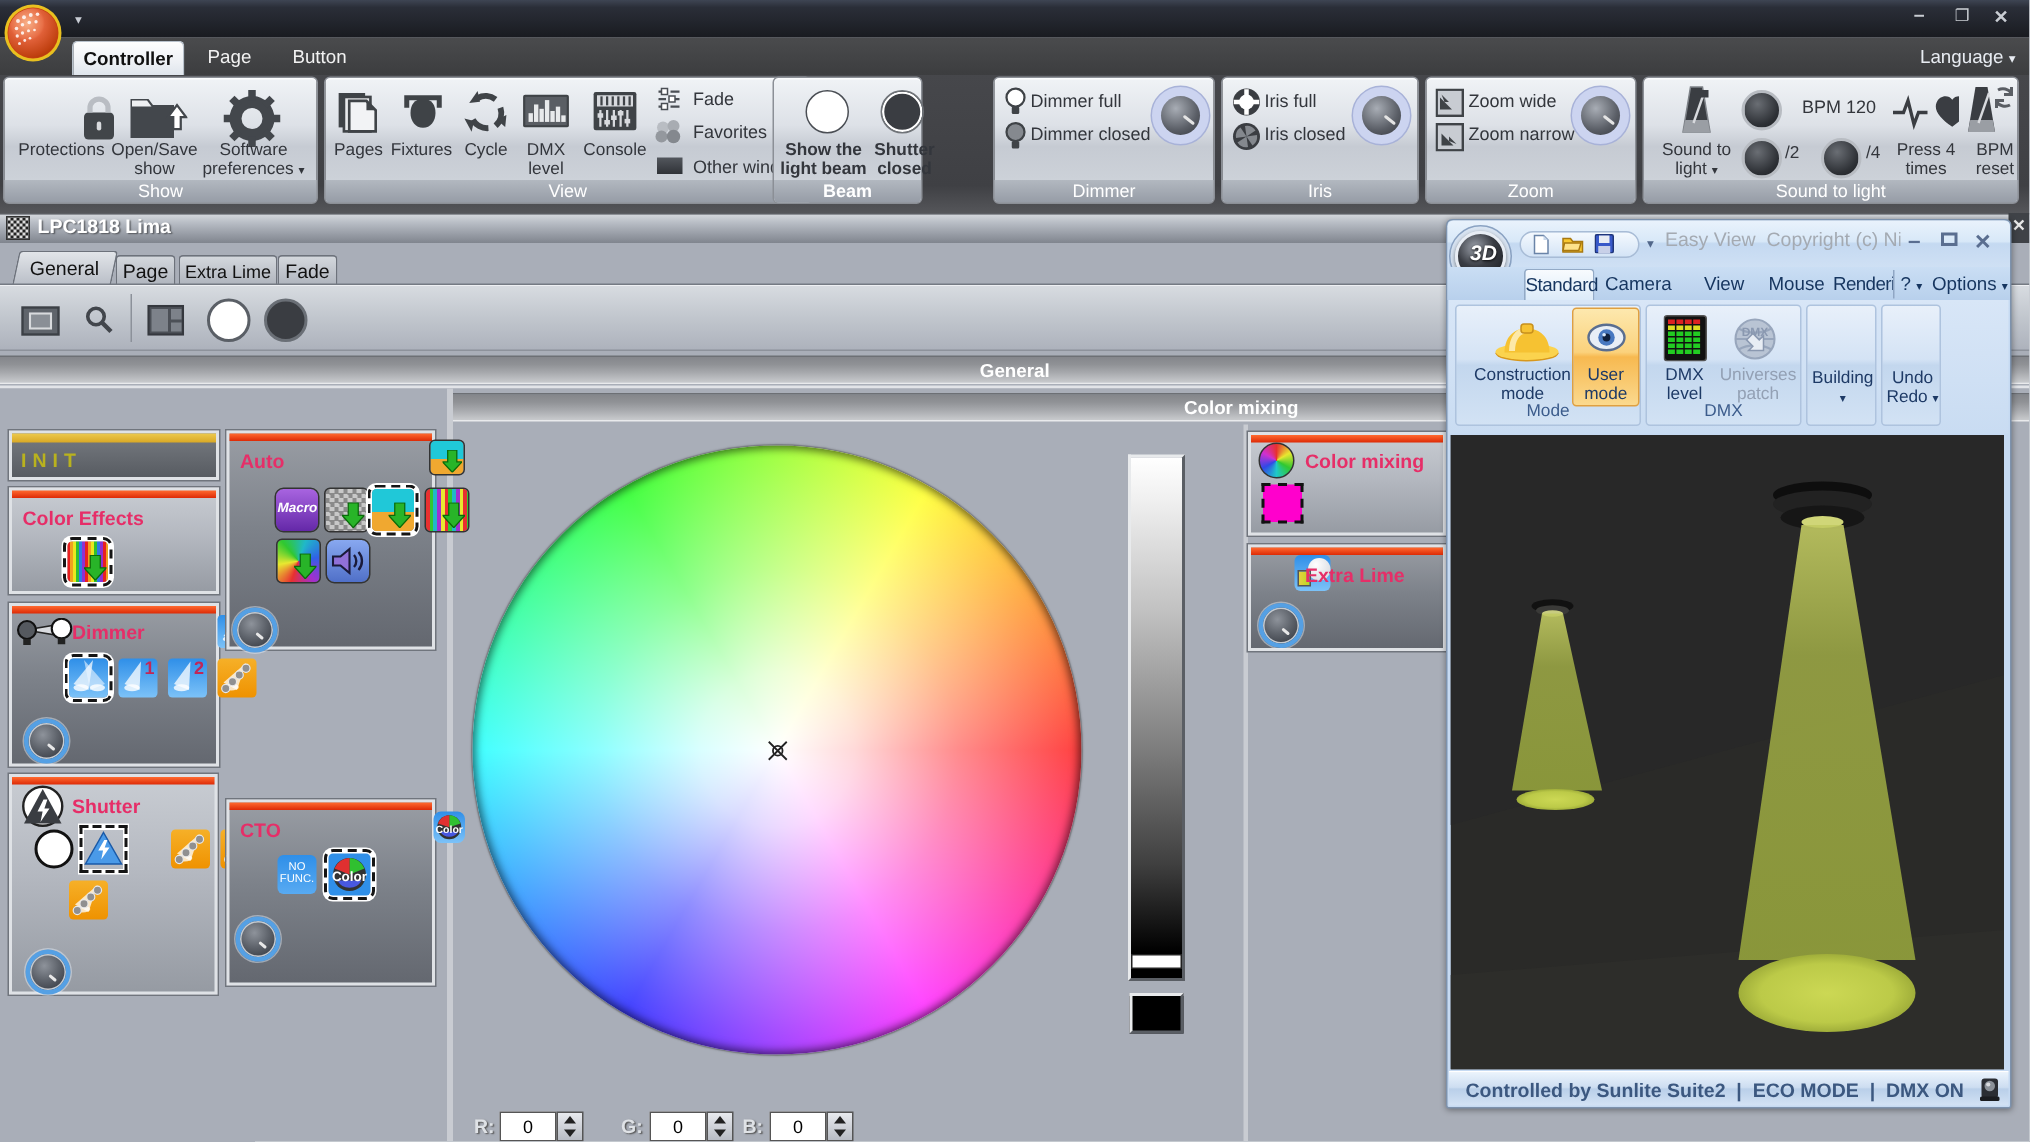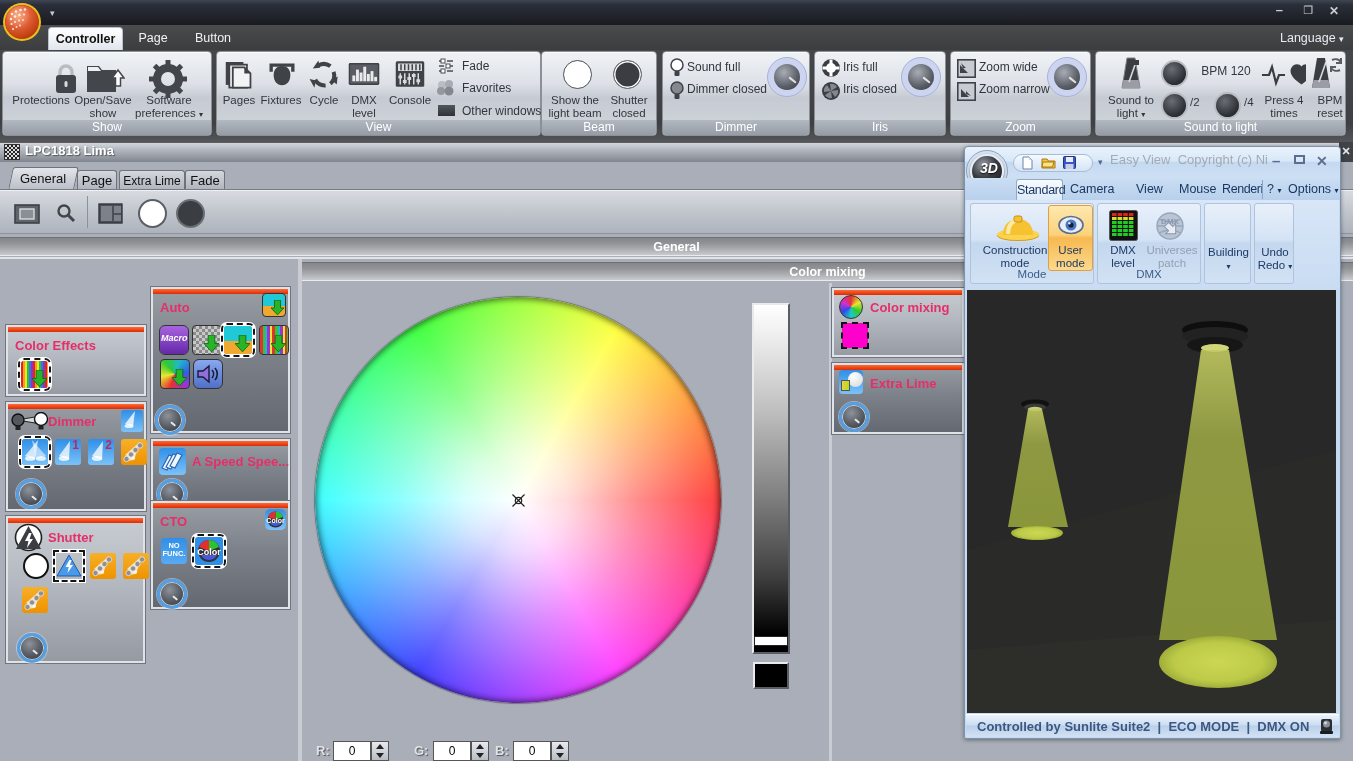--- a/index.html
+++ b/index.html
@@ -19,21 +19,21 @@
 .box .bar{position:absolute;left:2px;right:2px;top:2px;height:5px;background:linear-gradient(180deg,#ff6a30,#dd2a06);}
 .box .ybar{position:absolute;left:2px;right:2px;top:2px;height:6px;background:linear-gradient(180deg,#ecc94e,#d9a825);}
 .light{background:linear-gradient(180deg,#c9cdd3 0%,#b4b8c0 45%,#959aa2 100%);}
 .dark{background:linear-gradient(180deg,#9a9ea5 0%,#7d828a 45%,#63676f 100%);}
 .ttl{position:absolute;color:#e62e68;font-weight:bold;font-size:13px;}
 .knob{position:absolute;width:30px;height:30px;border-radius:50%;border:3px solid #55a0e4;
 background:radial-gradient(circle at 40% 33%,#8e939b,#5e636b 45%,#3e424a 80%,#30343a);
 box-shadow:inset 0 0 0 1px #c6cbd1, 0 0 0 1px rgba(230,240,250,.45);}
 .knob:after{content:"";position:absolute;left:11.5px;top:14.5px;width:6px;height:2.4px;background:#e8e8e8;transform:rotate(40deg);border-radius:1px;}
 
-.ic{position:absolute;width:27px;height:27px;border-radius:3px;}
+.ic{position:absolute;width:27px;height:27px;border-radius:3px;margin-left:24px;}
 .sel{outline:2px dashed #151515;outline-offset:1px;box-shadow:0 0 0 4px #fff;}
 
 .rknob{position:absolute;width:40px;height:40px;border-radius:50%;background:#ccd4f0;border:1px solid #a8b2d8;}
 .rknob:before{content:"";position:absolute;left:6px;top:6px;width:26px;height:26px;border-radius:50%;
 background:radial-gradient(circle at 38% 32%,#a8adb5,#5a5e66 60%,#35383e);}
 .rknob:after{content:"";position:absolute;left:20px;top:21px;width:9px;height:2.2px;background:#e4e4e4;transform:rotate(38deg);border-radius:1px;}
 .led{position:absolute;width:27px;height:27px;border-radius:50%;border:2px solid #b8bcc2;
 background:radial-gradient(circle at 38% 32%,#6a6e74,#2e3136 65%,#1c1e22);}
 
 .evtab{position:absolute;color:#16355f;font-size:12.5px;}
@@ -206,38 +206,38 @@
         <circle cx="13" cy="5" r="4" fill="#a8acb2"></circle>
   <circle cx="5" cy="12" r="4" fill="#94989e"></circle>
         <circle cx="13" cy="12" r="4.5" fill="#84888e"></circle>
  </svg>
  <div class="rlab" style="left:245px;top:30px;width:70px;text-align:left;font-size:12px;">Favorites</div>
  <div class="abs" style="left:221px;top:53px;width:17px;height:11px;background:linear-gradient(180deg,#53575d,#2f3237);"></div>
  <div class="rlab" style="left:245px;top:53px;width:100px;text-align:left;font-size:12px;">Other windows</div>
  <div class="cap">View</div>
 </div>
 
-<div class="grp" style="left:541px;width:116px;">
+<div class="grp" style="left:515px;width:100px;font-weight:bold;">
  <div class="abs" style="left:21px;top:8px;width:29px;height:29px;border-radius:50%;background:#fff;border:1.5px solid #4a4e54;"></div>
  <div class="abs" style="left:71px;top:8px;width:29px;height:29px;border-radius:50%;background:#3a3d42;border:1.5px solid #707479;box-shadow:0 0 0 1.5px #fff inset;"></div>
  <div class="rlab" style="left:4px;top:42px;width:58px;">Show the<br>light beam</div>
  <div class="rlab" style="left:62px;top:42px;width:50px;">Shutter<br>closed</div>
  <div class="cap">Beam</div>
 </div>
 
 <div class="grp" style="left:662px;width:148px;">
  <svg class="abs" style="left:6px;top:5px;" width="16" height="22" viewBox="0 0 16 22">
   <circle cx="8" cy="8" r="6" fill="#fff" stroke="#3f4347" stroke-width="1.5"></circle>
   <rect x="5.5" y="14" width="5" height="5" rx="1" fill="#3f4347"></rect>
  </svg>
  <svg class="abs" style="left:6px;top:28px;" width="16" height="22" viewBox="0 0 16 22">
   <circle cx="8" cy="8" r="6" fill="#85898f" stroke="#3f4347" stroke-width="1.5"></circle>
   <rect x="5.5" y="14" width="5" height="5" rx="1" fill="#3f4347"></rect>
  </svg>
- <div class="rlab" style="left:24px;top:9px;width:90px;text-align:left;font-size:12px;">Sound full</div>
+ <div class="rlab" style="left:24px;top:9px;width:90px;text-align:left;font-size:12px;">Dimmer full</div>
  <div class="rlab" style="left:24px;top:31px;width:96px;text-align:left;font-size:12px;">Dimmer closed</div>
  <div class="rknob" style="left:104px;top:5px;"></div>
  <div class="cap">Dimmer</div>
 </div>
 
 <div class="grp" style="left:814px;width:132px;">
  <svg class="abs" style="left:6px;top:6px;" width="20" height="20" viewBox="0 0 20 20">
   <circle cx="10" cy="10" r="9" fill="#3a3d42"></circle>
   <g fill="#fff">
           <circle cx="10" cy="10" r="5"></circle>
@@ -343,20 +343,24 @@
 <div class="hdr" style="left:0;top:237px;width:1353px;">General</div>
 <div class="abs" style="left:0;top:257px;width:1353px;height:2px;background:#e2e4e8;"></div>
 
 <div class="abs" style="left:0;top:259px;width:1353px;height:502px;background:#a9aeb8;"></div>
 <div class="abs" style="left:298px;top:259px;width:4px;height:502px;background:#c9ccd2;"></div>
 <div class="abs" style="left:829px;top:283px;width:3px;height:478px;background:#c9ccd2;"></div>
 
 
 <div class="hdr" style="left:302px;top:262px;width:1051px;">Color mixing</div>
 
+<div class="box dark" style="left:5px;top:286px;width:142px;height:35px;background:linear-gradient(180deg,#797d83,#55595f);">
+ <div class="ybar"></div>
+ <div class="abs" style="left:8px;top:12px;color:#b9b21e;font-weight:bold;font-size:13px;letter-spacing:4px;">INIT</div>
+</div>
 
 <div class="box light" style="left:5px;top:324px;width:142px;height:73px;">
  <div class="bar"></div>
  <div class="ttl" style="left:9px;top:13px;">Color Effects</div>
  <div class="ic sel" style="left:15px;top:36px;background:repeating-linear-gradient(90deg,#e82020 0 2px,#f0a020 2px 4px,#e8e820 4px 6px,#30c030 6px 8px,#3078e8 8px 10px,#9030d0 10px 12px);">
   <svg class="abs" style="left:11px;top:9px;" width="15" height="17" viewBox="0 0 18 20">
           <path d="M5 0 h8 v10 h5 l-9 10 -9-10 h5 z" fill="#28b428" stroke="#0a6a0a"></path>
         </svg>
  </div>
 </div>
@@ -501,49 +505,35 @@
  </div>
  <div class="ic" style="left:43px;top:73px;width:28px;height:28px;border-radius:5px;background:linear-gradient(180deg,#88a8f0,#5070c8);outline:1px solid #333;">
   <svg class="abs" style="left:3px;top:4px;" width="22" height="20" viewBox="0 0 22 20">
           <path d="M1 7 h5 l6-5 v16 l-6-5 h-5 z" fill="#9070d8" stroke="#1a1a3a" stroke-width="1.4"></path>
           <path d="M15 6 a6 6 0 0 1 0 8 M18 4 a9 9 0 0 1 0 12" fill="none" stroke="#1a1a3a" stroke-width="1.6"></path>
         </svg>
  </div>
  <div class="knob" style="left:4px;top:118px;"></div>
 </div>
 
-<div class="box dark" style="left:150px;top:438px;width:141px;height:74px;">
- <div class="bar"></div>
- <div class="ic" style="left:8px;top:9px;width:27px;height:27px;border-radius:4px;background:linear-gradient(180deg,#3090e8,#7cc2f8);">
-  <svg width="27" height="27" viewBox="0 0 27 27">
-          <g fill="#eef5fd" stroke="#2a66b0" stroke-width="1.2">
-            <path d="M3 20 L10 7 L15 9 L8 22 z"></path>
-            <path d="M7 19 L14 6 L19 8 L12 21 z"></path>
-            <path d="M11 18 L18 5 L23 7 L16 20 z"></path>
-          </g>
-        </svg>
- </div>
- <div class="ttl" style="left:41px;top:15px;">A Speed Spee...</div>
- <div class="knob" style="left:6px;top:40px;"></div>
-</div>
-
-<div class="box dark" style="left:150px;top:500px;width:141px;height:110px;">
+
+<div class="box dark" style="left:150px;top:532px;width:141px;height:126px;">
  <div class="bar"></div>
  <div class="ttl" style="left:9px;top:13px;">CTO</div>
  <div class="ic" style="left:114px;top:8px;width:21px;height:21px;border-radius:5px;background:linear-gradient(180deg,#2f8fe8,#7cc2f8);">
   <svg width="21" height="21" viewBox="0 0 21 21">
           <circle cx="10.5" cy="10.5" r="8" fill="#333"></circle>
           <path d="M10.5 10.5 L10.5 2.5 A8 8 0 0 1 18 8 z" fill="#30c030"></path>
           <path d="M10.5 10.5 L3 8 A8 8 0 0 1 10.5 2.5 z" fill="#e03030"></path>
           <path d="M10.5 10.5 m-6 3 a7 7 0 0 0 12 0 z" fill="#4858e0"></path>
           <text x="10.5" y="14" font-size="7" fill="#fff" text-anchor="middle" font-weight="bold" font-family="Liberation Sans">Color</text>
         </svg>
  </div>
  <div class="ic" style="left:10px;top:37px;width:26px;height:26px;border-radius:4px;background:linear-gradient(180deg,#2f8fe8,#58aaf2);">
-  <div style="position:absolute;top:4px;width:26px;text-align:center;color:#fff;font-weight:bold;font-size:7.5px;line-height:8px;">NO<br>FUNC.</div>
+  <div style="position:absolute;top:4px;width:26px;text-align:center;color:#fff;font-weight:normal;font-size:7.5px;line-height:8px;">NO<br>FUNC.</div>
  </div>
  <div class="ic sel" style="left:44px;top:36px;width:28px;height:28px;border-radius:3px;background:#2f8fe8;">
   <svg width="28" height="28" viewBox="0 0 28 28">
           <circle cx="14" cy="14" r="11" fill="#333"></circle>
           <path d="M14 14 L14 3 A11 11 0 0 1 24 10 z" fill="#30c030"></path>
           <path d="M14 14 L4 10 A11 11 0 0 1 14 3 z" fill="#e03030"></path>
           <path d="M14 14 m-8 4 a9 9 0 0 0 16 0 z" fill="#4858e0"></path>
           <text x="14" y="18" font-size="9" fill="#fff" text-anchor="middle" font-weight="bold" font-family="Liberation Sans">Color</text>
         </svg>
  </div>

